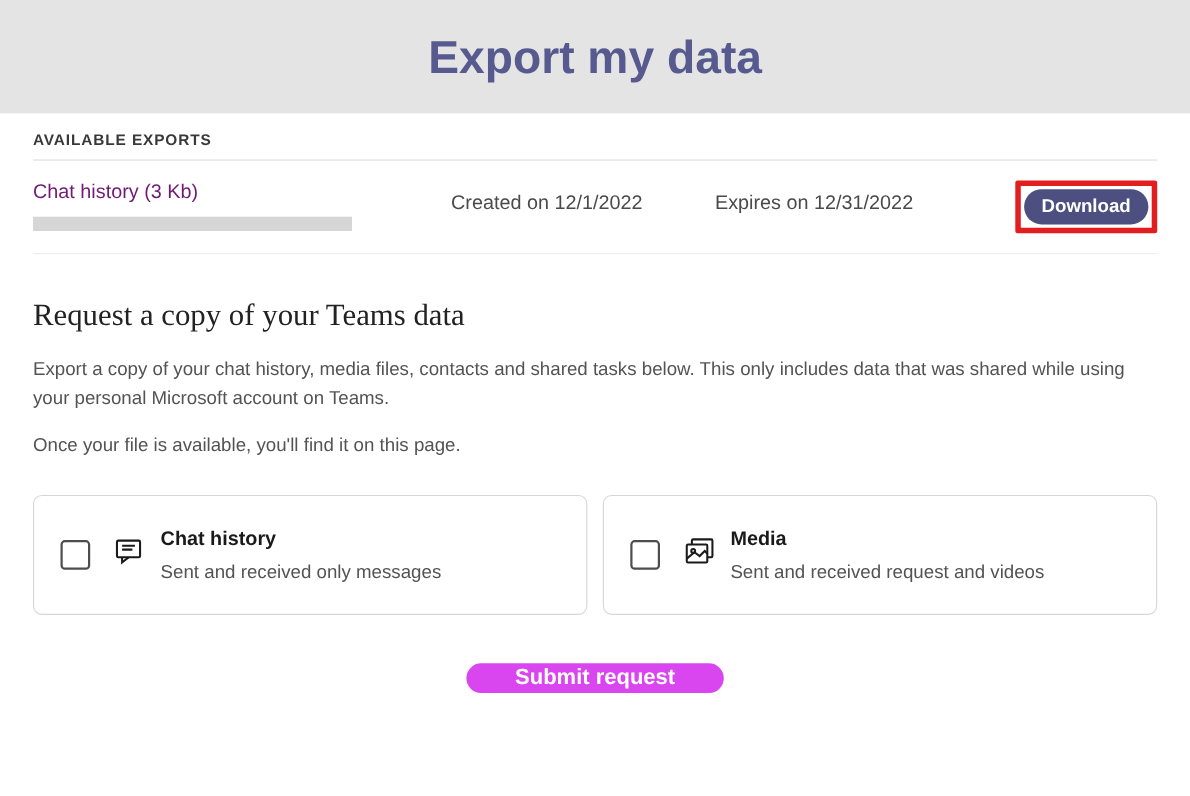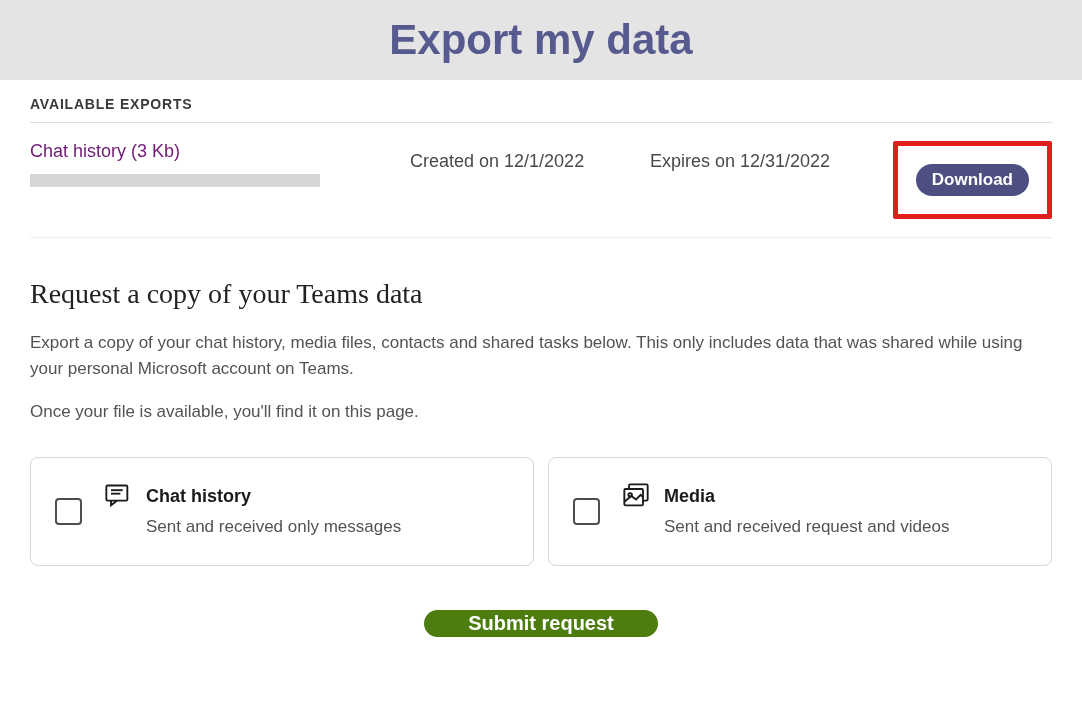--- a/index.html
+++ b/index.html
@@ -5,21 +5,21 @@
     * { margin: 0; padding: 0; box-sizing: border-box; }
     body {
       font-family: 'Segoe UI', -apple-system, BlinkMacSystemFont, sans-serif;
       color: #2d2c2c;
       background: #ffffff;
       width: 1082px;
       height: 724px;
     }
     .header-bar {
       background: #e4e4e4;
-      height: 80px;
+      height: 103px;
       display: flex;
       align-items: center;
       justify-content: center;
     }
     .page-title {
       font-size: 42px;
       font-weight: 700;
       color: #565a8e;
     }
     .content {
@@ -68,21 +68,21 @@
       padding-top: 10px;
     }
     .download-wrap {
       padding-top: 0;
       display: flex;
       align-items: flex-start;
     }
     .download-highlight {
       border: 5px solid #e31e1e;
       border-radius: 2px;
-      padding: 18px;
+      padding: 3px;
     }
     .download-btn {
       background: #4c4f7f;
       color: #ffffff;
       font-size: 17px;
       font-weight: 600;
       border: none;
       border-radius: 20px;
       padding: 6px 16px;
       cursor: pointer;
@@ -119,21 +119,21 @@
       width: 27px;
       height: 27px;
       border: 2px solid #4e4d4d;
       border-radius: 4px;
       flex-shrink: 0;
       cursor: pointer;
       margin-left: 4px;
     }
     .card-content {
       display: flex;
-      align-items: flex-start;
+      align-items: center;
       gap: 14px;
     }
     .card-icon {
       width: 28px;
       height: 28px;
       flex-shrink: 0;
       margin-top: -4px;
     }
     .card-text {}
     .card-title {
@@ -145,21 +145,21 @@
     .card-sub {
       font-size: 17px;
       color: #535353;
     }
     .submit-wrap {
       display: flex;
       justify-content: center;
       margin-top: 44px;
     }
     .submit-btn {
-      background: #4d7c0f;
+      background: #d946ef;
       color: #ffffff;
       font-size: 20px;
       font-weight: 700;
       border: none;
       border-radius: 35px;
       padding: 2px 44px;
       cursor: pointer;
     }
   </style>
 </head>

